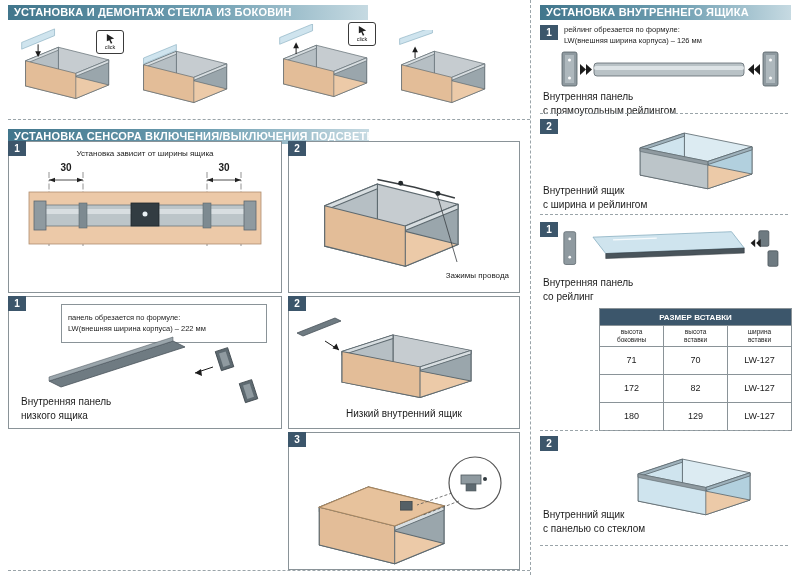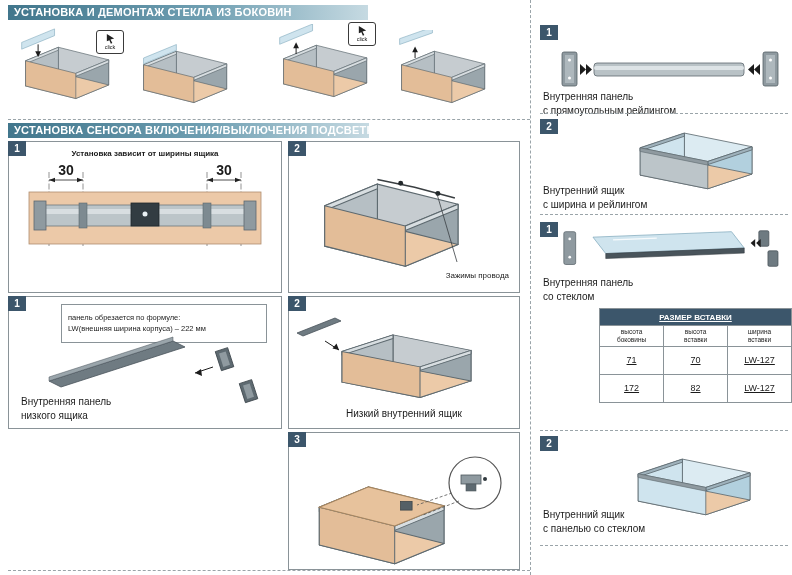--- a/index.html
+++ b/index.html
@@ -7,31 +7,31 @@
   .abs{position:absolute;}
   .hdr{background:linear-gradient(90deg,#41768c 0%,#6f9fb2 55%,#c6dae2 100%);color:#fff;font-weight:bold;
        font-size:11px;line-height:15px;height:15px;padding-left:6px;letter-spacing:.2px;white-space:nowrap;}
   .badge{width:18px;height:15px;background:#3c566b;color:#fff;font-weight:bold;font-size:10px;
          display:flex;align-items:center;justify-content:center;}
   .panel{border:1px solid #8a9398;background:#fff;}
   .dash-h{border-top:1px dashed #9aa4a9;height:0;}
   .dash-v{border-left:1px dashed #9aa4a9;width:0;}
   .cap{font-size:10px;line-height:1.35;}
   .note{font-size:8px;text-align:center;}
-  .dim{font-size:14px;font-weight:bold;text-align:center;}
+  .dim{font-size:10px;font-weight:bold;text-align:center;}
   .formula{font-size:7.5px;line-height:1.5;}
   .formula-box{border:1px solid #8a9398;padding:7px 6px;background:#fff;}
   .wire-label{font-size:8px;}
   .click-icon{width:26px;height:22px;border:1px solid #3a3a3a;border-radius:3px;background:#fff;
               display:flex;flex-direction:column;align-items:center;justify-content:center;}
   .click-label{font-size:5.5px;line-height:1.1;color:#111;}
   table.itable{border-collapse:collapse;background:#fff;}
   table.itable .t-title{background:#3c566b;color:#fff;font-size:8px;font-weight:bold;text-align:center;height:14px;border:1px solid #8a9398;}
   table.itable th{width:62px;font-size:6.5px;font-weight:normal;color:#222;border:1px solid #8a9398;padding:2px 1px;line-height:1.2;text-align:center;}
-  table.itable td{width:62px;font-size:9px;text-align:center;border:1px solid #8a9398;height:25px;text-decoration:underline;}
+  table.itable td{width:62px;font-size:9px;text-align:center;border:1px solid #8a9398;height:25px;}
   svg line.dashdot{stroke:#666;stroke-width:.7;stroke-dasharray:6 2 1.5 2;}
   svg line.dim-line{stroke:#222;stroke-width:.8;}
   .drawer{--c-side:#b6bfc4;--c-side-dark:#9aa6ac;--c-back:#c6ccd0;--c-wood:#eccaa8;--c-front:#e3bd98;--c-rim:#d8dee1;}
   .drawer.glassy{--c-side:#cfe4ee;--c-side-dark:#b2d0de;--c-back:#dcebf2;--c-rim:#9fb2bc;}
   .drawer.panelfront{--c-front:#bcc5c9;}
   .drawer.glassfront{--c-front:#cfe4ee;}
 </style>
 </head>
 <body>
 
@@ -90,25 +90,25 @@
     <span class="click-label">click</span>
   </div>
 
   <svg class="abs drawer" viewBox="0 0 120 90" style="left:388px;top:30px;width:116px;height:87px;">
     <use href="#drawer" xlink:href="#drawer"></use>
     <polygon points="12,9 46,-3 46,3 12,15" style="fill:#cfe4ee;stroke:#7fa8bb;stroke-width:.6"></polygon>
     <line x1="28" y1="29" x2="28" y2="22" style="stroke:#1c1c1c;stroke-width:1"></line>
     <polygon points="25,23 31,23 28,17" fill="#1c1c1c"></polygon>
   </svg>
 
-  <div class="abs hdr" style="left:8px;top:123px;width:355px;text-align:center;">УСТАНОВКА СЕНСОРА ВКЛЮЧЕНИЯ/ВЫКЛЮЧЕНИЯ ПОДСВЕТКИ</div>
+  <div class="abs hdr" style="left:8px;top:129px;width:355px;text-align:center;">УСТАНОВКА СЕНСОРА ВКЛЮЧЕНИЯ/ВЫКЛЮЧЕНИЯ ПОДСВЕТКИ</div>
 
   <div class="abs panel" style="left:8px;top:141px;width:272px;height:150px;">
     <div class="abs badge" style="left:-1px;top:-1px;">1</div>
-    <div class="abs note" style="left:0;top:7px;width:272px;font-weight:bold;">Установка зависит от ширины ящика</div>
+    <div class="abs note" style="left:0;top:7px;width:272px;">Установка зависит от ширины ящика</div>
     <div class="abs dim" style="left:46px;top:20px;width:22px;">30</div>
     <div class="abs dim" style="left:204px;top:20px;width:22px;">30</div>
     <svg class="abs" viewBox="0 0 272 150" style="left:0;top:0;width:272px;height:150px;">
       <line class="dashdot" x1="40" y1="30" x2="40" y2="104"></line>
       <line class="dashdot" x1="74" y1="30" x2="74" y2="104"></line>
       <line class="dashdot" x1="198" y1="30" x2="198" y2="104"></line>
       <line class="dashdot" x1="232" y1="30" x2="232" y2="104"></line>
       <line class="dim-line" x1="40" y1="38" x2="74" y2="38"></line>
       <polygon points="40,38 46,35.8 46,40.2" fill="#222"></polygon>
       <polygon points="74,38 68,35.8 68,40.2" fill="#222"></polygon>
@@ -190,22 +190,27 @@
       </g>
       <circle cx="186" cy="50" r="26" fill="#ffffff" stroke="#555" stroke-width="1.2"></circle>
       <rect x="172" y="42" width="20" height="9" fill="#8f9aa0" stroke="#4d575d" stroke-width=".8"></rect>
       <rect x="177" y="51" width="10" height="7" fill="#5e6a71" stroke="#4d575d" stroke-width=".6"></rect>
       <circle cx="196" cy="46" r="2" fill="#30383d"></circle>
       <line x1="163" y1="60" x2="128" y2="72" stroke="#555" stroke-width=".8" stroke-dasharray="3 2"></line>
       <line x1="170" y1="68" x2="134" y2="82" stroke="#555" stroke-width=".8" stroke-dasharray="3 2"></line>
     </svg>
   </div>
 
+  <div class="abs hdr" style="left:540px;top:5px;width:245px;">УСТАНОВКА ВНУТРЕННЕГО ЯЩИКА</div>
 
   <div class="abs badge" style="left:540px;top:25px;">1</div>
+  <div class="abs formula" style="left:564px;top:24px;width:220px;">
+    <div>рейлинг обрезается по формуле:</div>
+    <div>LW(внешняя ширина корпуса) – 126 мм</div>
+  </div>
   <svg class="abs" viewBox="0 0 228 42" style="left:556px;top:49px;width:228px;height:42px;">
     <rect x="6" y="3" width="15" height="34" rx="2" fill="#8f9aa0" stroke="#545f66" stroke-width=".8"></rect>
     <rect x="9" y="6" width="9" height="28" fill="#aeb8bd"></rect>
     <circle cx="13.5" cy="11" r="1.5" fill="#fff"></circle>
       <circle cx="13.5" cy="29" r="1.5" fill="#fff"></circle>
     <rect x="207" y="3" width="15" height="34" rx="2" fill="#8f9aa0" stroke="#545f66" stroke-width=".8"></rect>
     <rect x="210" y="6" width="9" height="28" fill="#aeb8bd"></rect>
     <circle cx="214.5" cy="11" r="1.5" fill="#fff"></circle>
       <circle cx="214.5" cy="29" r="1.5" fill="#fff"></circle>
     <rect x="38" y="14" width="150" height="13" rx="3" fill="#b9c2c6" stroke="#5d686e" stroke-width=".8"></rect>
@@ -244,21 +249,21 @@
     <polygon points="34,10 186,4 200,22 48,28" fill="#cfe4ee" stroke="#7fa8bb" stroke-width=".8"></polygon>
     <polygon points="48,28 200,22 200,27.5 48,33.5" fill="#49545b" stroke="#30383d" stroke-width=".6"></polygon>
     <line x1="56" y1="13" x2="104" y2="11" stroke="#ffffff" stroke-width="1.4" opacity=".85"></line>
     <rect x="216" y="3" width="11" height="17" rx="1.5" fill="#6e7a81" stroke="#454f55" stroke-width=".8"></rect>
     <rect x="226" y="25" width="11" height="17" rx="1.5" fill="#6e7a81" stroke="#454f55" stroke-width=".8"></rect>
     <polygon points="212,12 207,16.5 212,21" fill="#1c1c1c"></polygon>
     <polygon points="218,12 213,16.5 218,21" fill="#1c1c1c"></polygon>
   </svg>
   <div class="abs cap" style="left:543px;top:276px;">
     <div>Внутренняя панель</div>
-    <div>со стеклом</div>
+    <div>со рейлинг</div>
   </div>
 
   <table class="itable abs" style="left:599px;top:308px;">
     <tbody>
         <tr>
           <td colspan="3" class="t-title">РАЗМЕР ВСТАВКИ</td>
         </tr>
     <tr>
       <th><span>высота</span><br><span>боковины</span></th>
       <th><span>высота</span><br><span>вставки</span></th>
@@ -267,20 +272,25 @@
     <tr>
       <td>71</td>
       <td>70</td>
       <td>LW-127</td>
     </tr>
     <tr>
       <td>172</td>
       <td>82</td>
       <td>LW-127</td>
     </tr>
+    <tr>
+      <td>180</td>
+      <td>129</td>
+      <td>LW-127</td>
+    </tr>
   </tbody>
     </table>
 
   <div class="abs dash-h" style="left:540px;top:430px;width:248px;"></div>
 
   <div class="abs badge" style="left:540px;top:436px;">2</div>
   <svg class="abs drawer glassy glassfront" viewBox="0 0 200 92" style="left:580px;top:436px;width:200px;height:92px;">
     <g transform="translate(40,0) scale(1.3,1.05)">
       <use href="#drawer" xlink:href="#drawer"></use>
       <polygon points="14,36 66,49 66,52.5 14,39.5" style="fill:#8f9aa0;stroke:#5d686e;stroke-width:.5"></polygon>

